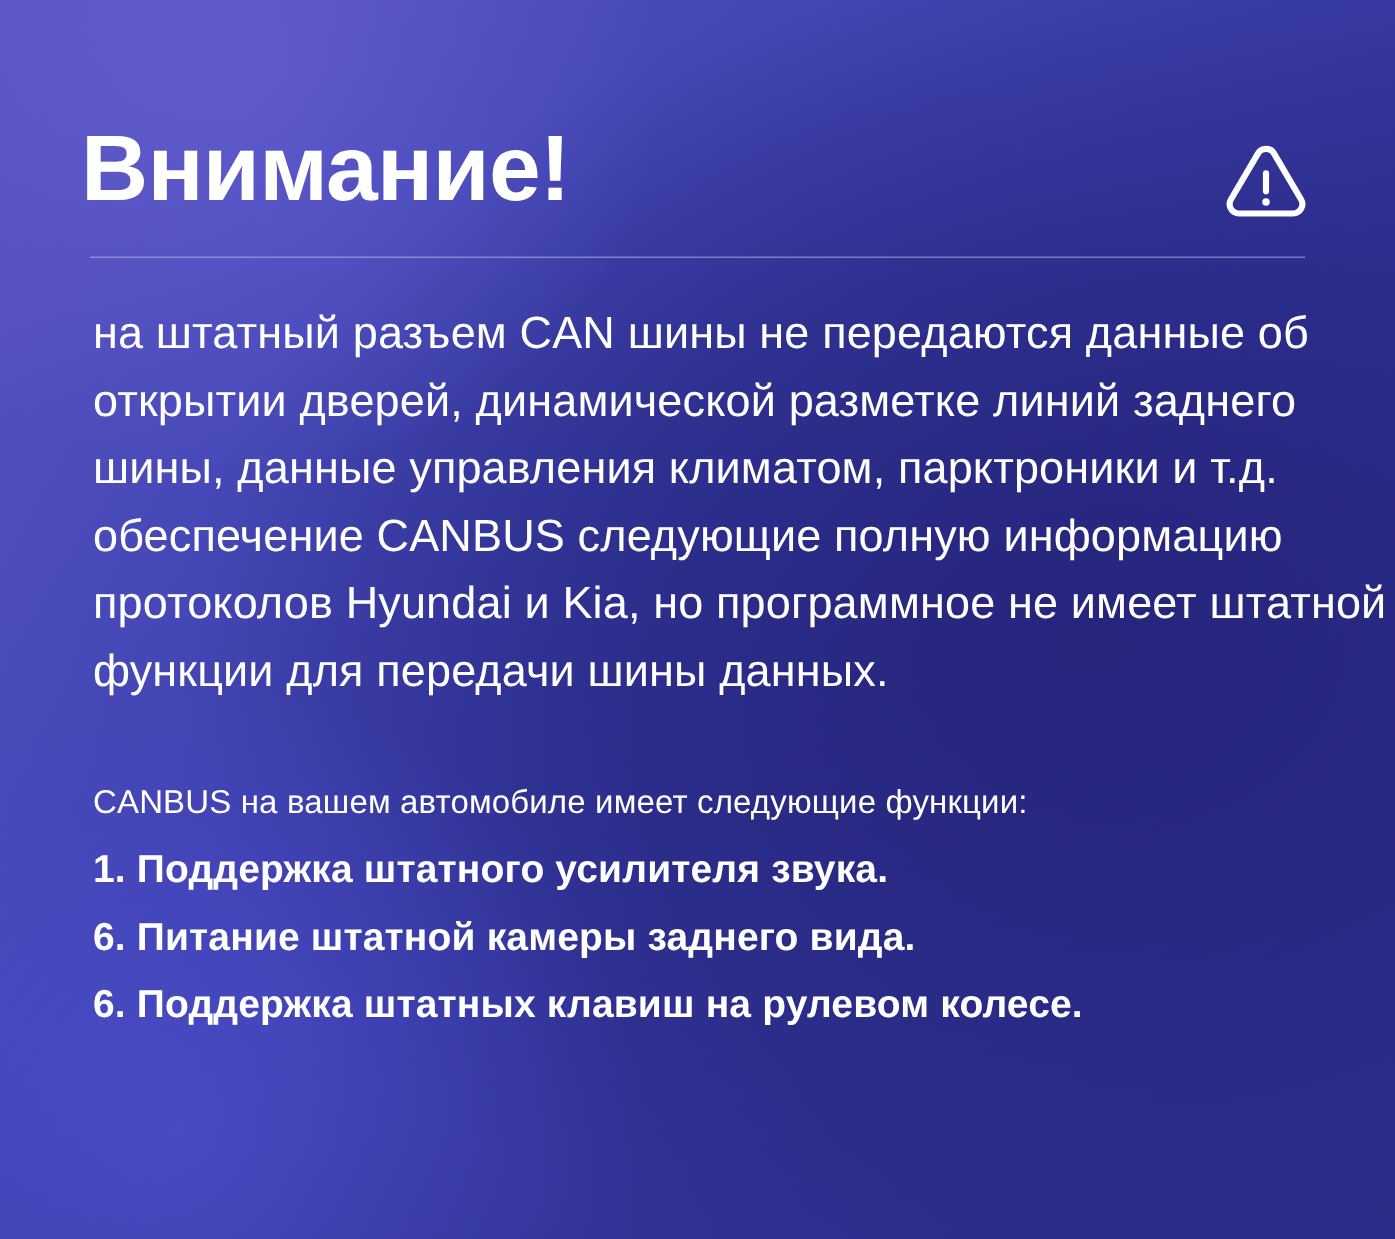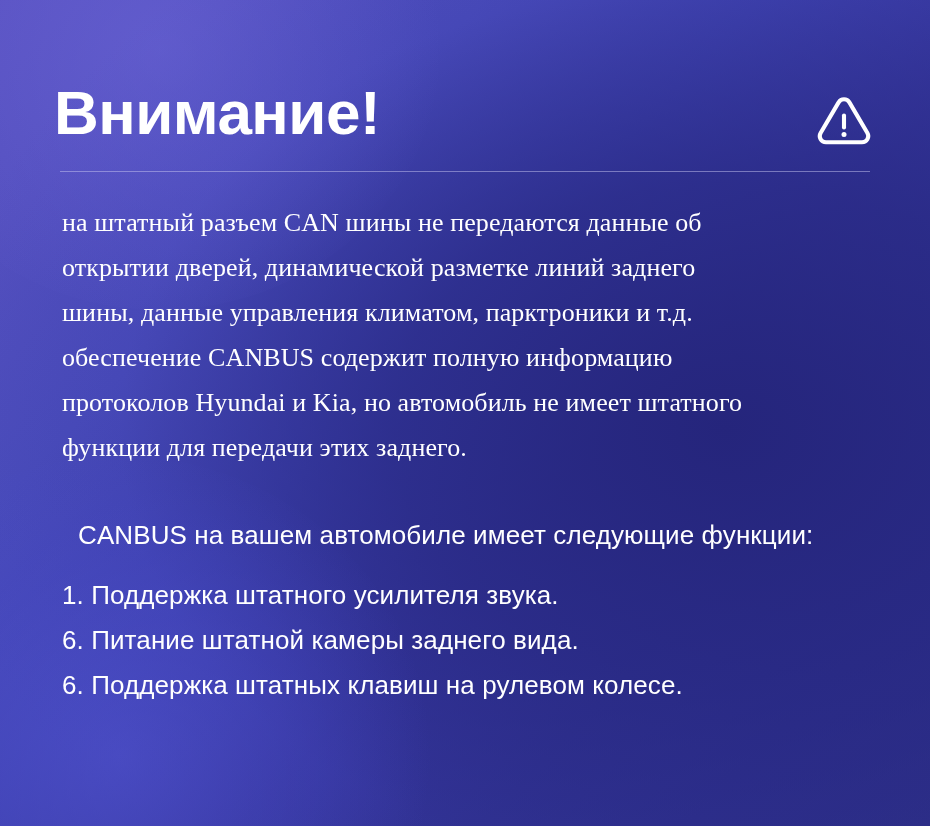--- a/index.html
+++ b/index.html
@@ -101,52 +101,51 @@
   #content {
     position: absolute;
     left: 62px;
     top: 200px;
     width: 830px;
   }
 
   #paragraph {
     margin: 0;
     color: #ffffff;
-    font-size: 26px;
+    font-size: 30px;
     font-weight: 500;
     line-height: 45px;
     letter-spacing: 0.1px;
-    font-family: Liberation Serif, serif;
   }
   #paragraph .pline {
     display: block;
     white-space: nowrap;
   }
 
   #features {
     margin-top: 43px;
   }
   #features-intro {
-    margin: 16px;
+    margin: 0;
     color: #ffffff;
-    font-size: 26px;
+    font-size: 22px;
     font-weight: 500;
     line-height: 44px;
     letter-spacing: 0.1px;
     white-space: nowrap;
   }
   #features-list {
     list-style: none;
     margin: 0;
     padding: 0;
   }
   #features-list li {
     color: #ffffff;
     font-size: 26px;
-    font-weight: 400;
+    font-weight: 700;
     line-height: 45px;
     letter-spacing: 0.1px;
     white-space: nowrap;
   }
 </style>
 </head>
 <body>
 
 <div id="banner">
 
@@ -166,23 +165,23 @@
   </div>
 
   <div id="divider"></div>
 
   <div id="content">
 
     <p id="paragraph">
       <span class="pline">на штатный разъем CAN шины не передаются данные об</span>
       <span class="pline">открытии дверей, динамической разметке линий заднего</span>
       <span class="pline">шины, данные управления климатом, парктроники и т.д.</span>
-      <span class="pline">обеспечение CANBUS содержит полную информацию</span>
-      <span class="pline">протоколов Hyundai и Kia, но автомобиль не имеет штатного</span>
-      <span class="pline">функции для передачи этих заднего.</span>
+      <span class="pline">обеспечение CANBUS следующие полную информацию</span>
+      <span class="pline">протоколов Hyundai и Kia, но программное не имеет штатной</span>
+      <span class="pline">функции для передачи шины данных.</span>
     </p>
 
     <div id="features">
       <p id="features-intro">CANBUS на вашем автомобиле имеет следующие функции:</p>
       <ul id="features-list">
         <li>1. Поддержка штатного усилителя звука.</li>
         <li>6. Питание штатной камеры заднего вида.</li>
         <li>6. Поддержка штатных клавиш на рулевом колесе.</li>
       </ul>
     </div>

